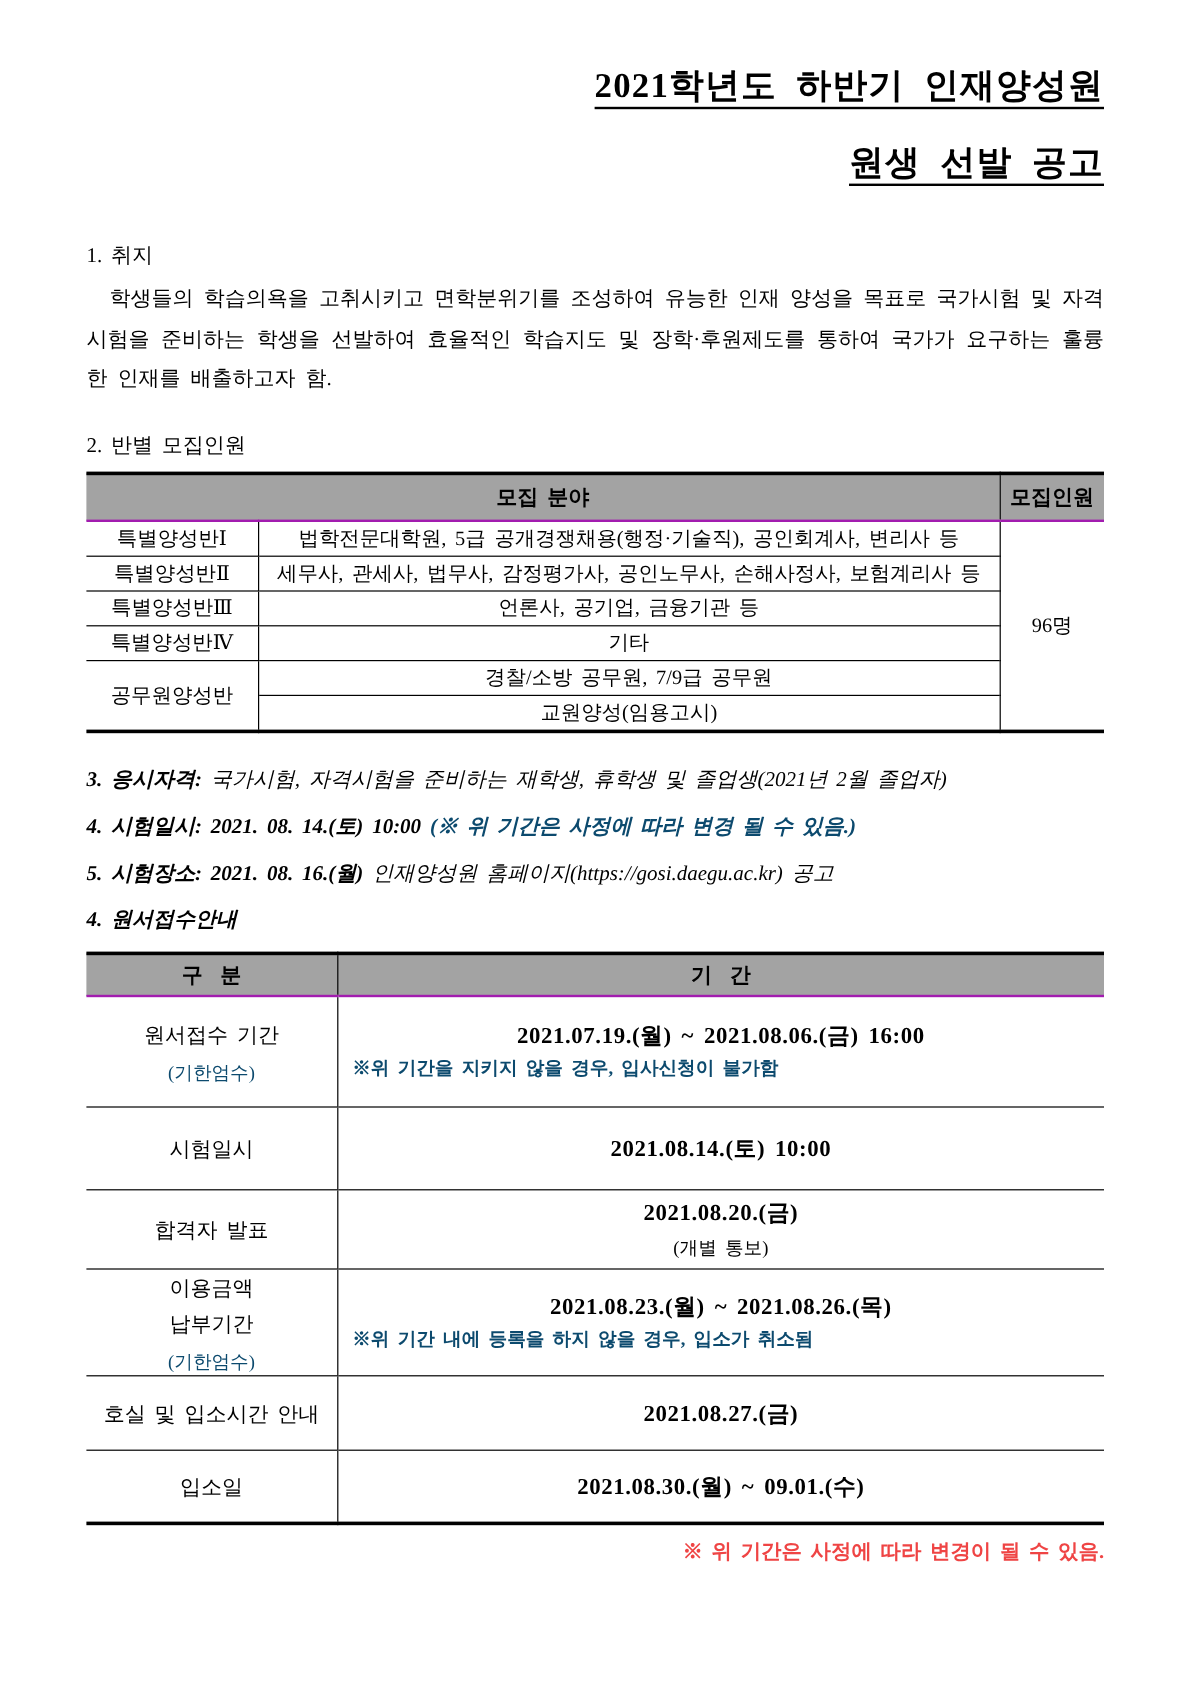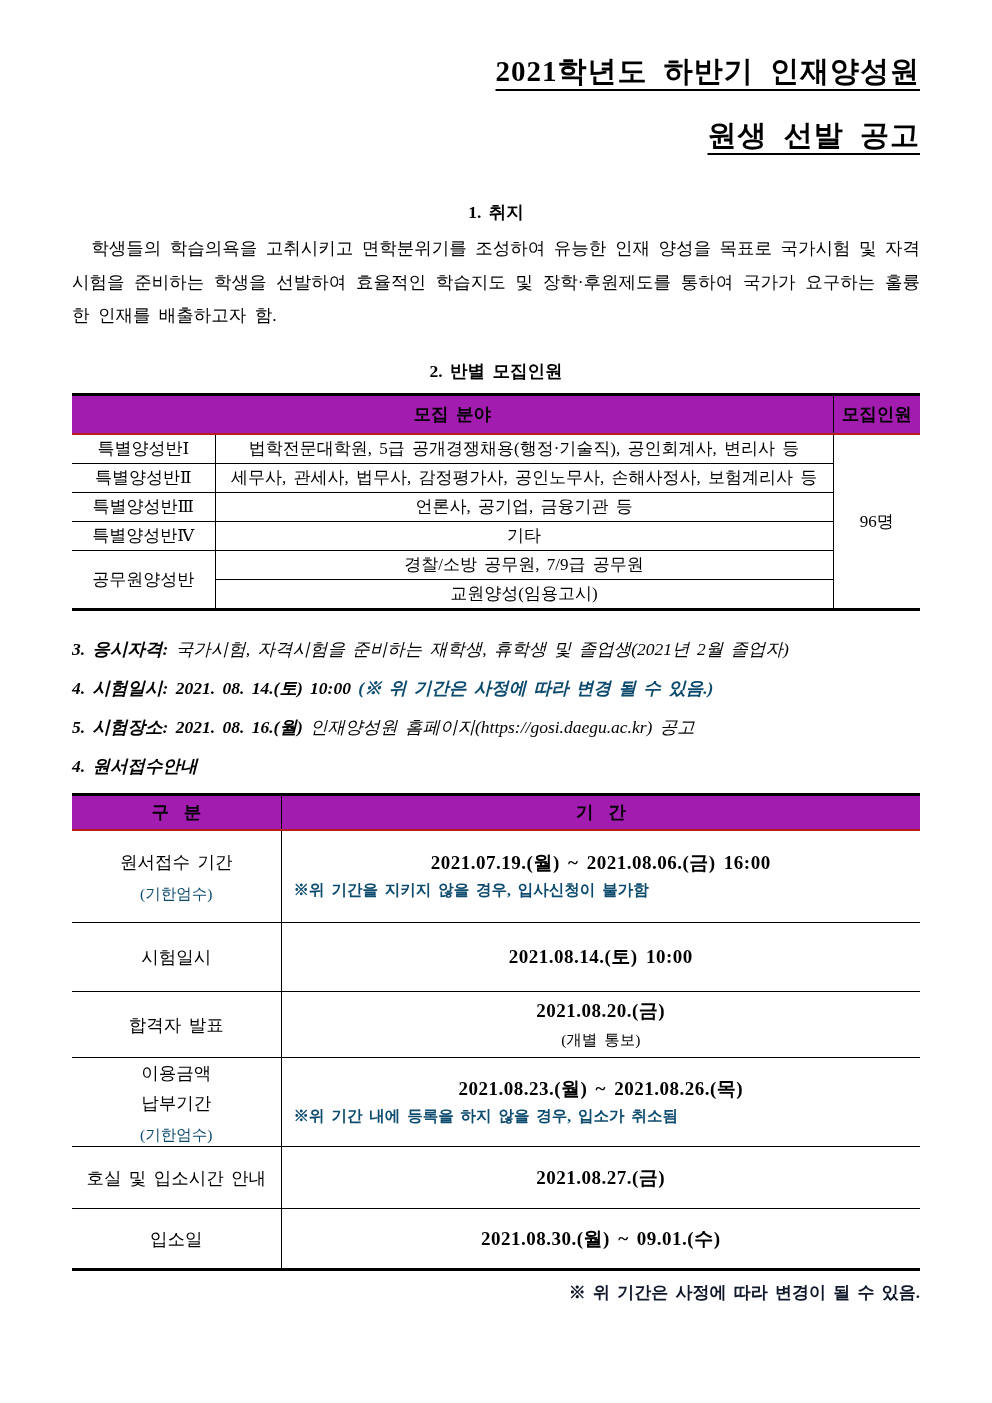--- a/index.html
+++ b/index.html
@@ -12,39 +12,39 @@
 
   
   .titles{text-align:right;margin-bottom:44px;}
   .title-line{
     display:inline-block;font-size:29px;font-weight:bold;letter-spacing:1px;word-spacing:8px;
     text-decoration:underline;text-underline-offset:8px;text-decoration-thickness:2px;
   }
   .title-line1{margin-bottom:24px;}
 
   
-  .sec-heading{font-size:17.5px;font-weight:bold;margin:0 0 8px 0;word-spacing:3px;text-align:center;}
+  .sec-heading{font-size:17.5px;font-weight:normal;margin:0 0 8px 0;word-spacing:3px;}
   .purpose-text{
     font-size:17.5px;line-height:1.92;margin:0 0 26px 0;text-align:justify;
     text-indent:1.1em;word-spacing:4px;
   }
   .line-item{font-size:17.5px;margin:0 0 15px 0;word-spacing:3px;white-space:nowrap;font-style:italic;}
   .line-item .lbl{font-weight:bold;}
   .line-item .txt{font-weight:normal;}
   .red{color:#0c4a6e;}
   .blue{color:#000000;}
 
   
   table{border-collapse:collapse;table-layout:fixed;width:848px;}
   table.doc-table{border-top:3px solid #000;border-bottom:3px solid #000;margin-bottom:0;}
   .doc-table th,.doc-table td{
     padding:0 4px;font-size:17px;text-align:center;vertical-align:middle;word-spacing:3px;
   }
   .doc-table thead th{
-    background:#a21caf;font-weight:bold;font-size:17.5px;border-bottom:2px solid #b91c1c;
+    background:#a3a3a3;font-weight:bold;font-size:17.5px;border-bottom:2px solid #a21caf;
   }
   .vline{border-left:1px solid #000;}
   .hline{border-top:1px solid #000;}
 
   
   #recruit-table{margin-top:10px;margin-bottom:26px;}
   #recruit-table thead th{height:37px;}
   #recruit-table tbody td{height:28px;}
 
   
@@ -52,21 +52,21 @@
   #apply-table thead th{height:33px;white-space:pre;}
   #apply-table .cat{font-size:17.5px;}
   #apply-table .cat .cat-note{font-size:15.5px;margin-top:6px;}
   #apply-table .cat .cat-line{line-height:1.7;}
   .period-date{font-size:19px;font-weight:bold;letter-spacing:.5px;}
   .period-note{font-size:15.5px;font-weight:bold;text-align:left;padding:4px 0 2px 8px;}
   .period-sub{font-size:15.5px;margin-top:6px;}
   .r1{height:93px;} .r2{height:69px;} .r3{height:66px;} .r4{height:89px;} .r5{height:62px;} .r6{height:61px;}
 
   .footer-note{
-    margin-top:10px;text-align:right;font-size:17px;font-weight:bold;color:#0f172a;word-spacing:3px;
+    margin-top:10px;text-align:right;font-size:17px;font-weight:bold;color:#ef4444;word-spacing:3px;
   }
 </style>
 </head>
 <body>
 
 <div class="page">
 
   <div class="titles">
     <div><span class="title-line title-line1">2021학년도 하반기 인재양성원</span></div>
     <div><span class="title-line">원생 선발 공고</span></div>

